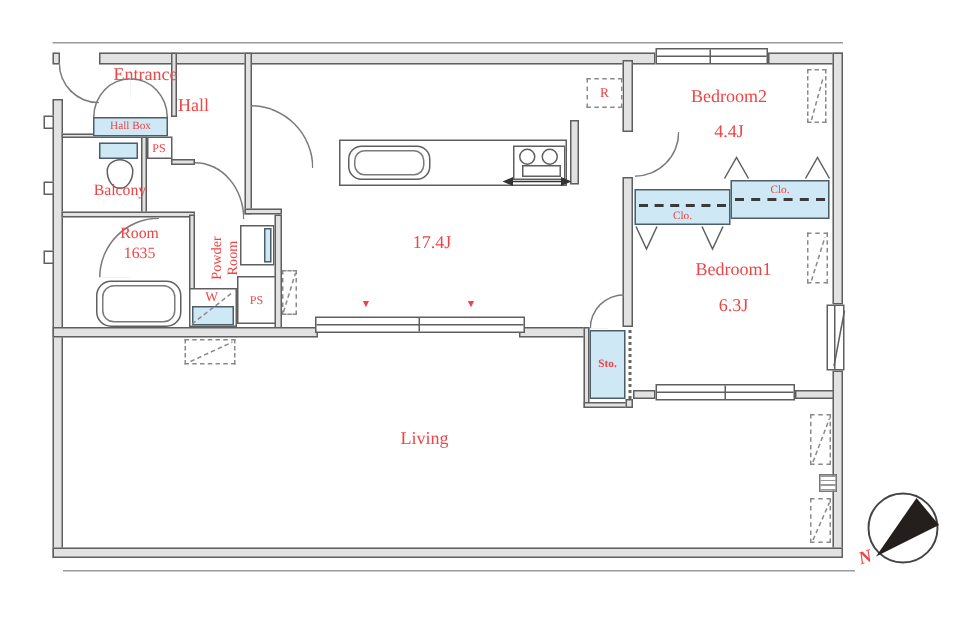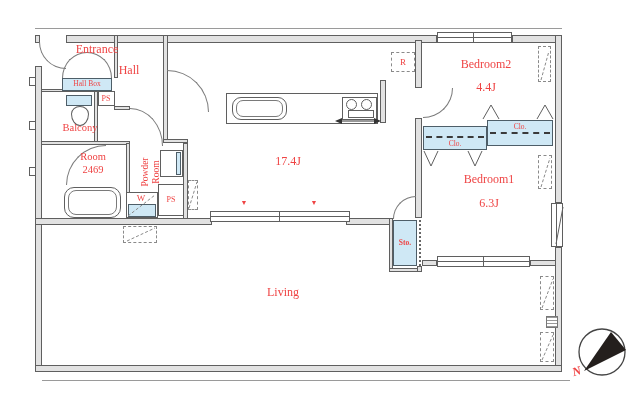--- a/index.html
+++ b/index.html
@@ -151,21 +151,21 @@
       <polygon points="584,371 611,332 626,350" fill="#241f1d"></polygon>
     </g>
   </svg>
 
   <div class="lbl" style="left:97px;top:50px;">Entrance</div>
   <div class="lbl" style="left:129px;top:71px;">Hall</div>
   <div class="lbl xs" style="left:87px;top:84px;">Hall Box</div>
   <div class="lbl sm" style="left:106px;top:99px;">PS</div>
   <div class="lbl" style="left:80px;top:128px;font-size:10.5px;">Balcony</div>
   <div class="lbl" style="left:93px;top:157px;font-size:10.5px;">Room</div>
-  <div class="lbl" style="left:93px;top:170px;font-size:10.5px;">2469</div>
+  <div class="lbl" style="left:93px;top:170px;font-size:10.5px;">1635</div>
   <div class="lbl" style="left:151px;top:172px;font-size:9.5px;white-space:normal;width:50px;transform:translate(-50%,-50%) rotate(-90deg);">Powder Room</div>
   <div class="lbl" style="left:141px;top:198px;font-size:9px;">W</div>
   <div class="lbl sm" style="left:171px;top:200px;">PS</div>
   <div class="lbl" style="left:288px;top:162px;">17.4J</div>
   <div class="lbl" style="left:403px;top:62px;font-size:9px;">R</div>
   <div class="lbl" style="left:486px;top:65px;">Bedroom2</div>
   <div class="lbl" style="left:486px;top:88px;">4.4J</div>
   <div class="lbl xs" style="left:520px;top:127px;">Clo.</div>
   <div class="lbl xs" style="left:455px;top:144px;">Clo.</div>
   <div class="lbl" style="left:489px;top:180px;">Bedroom1</div>

